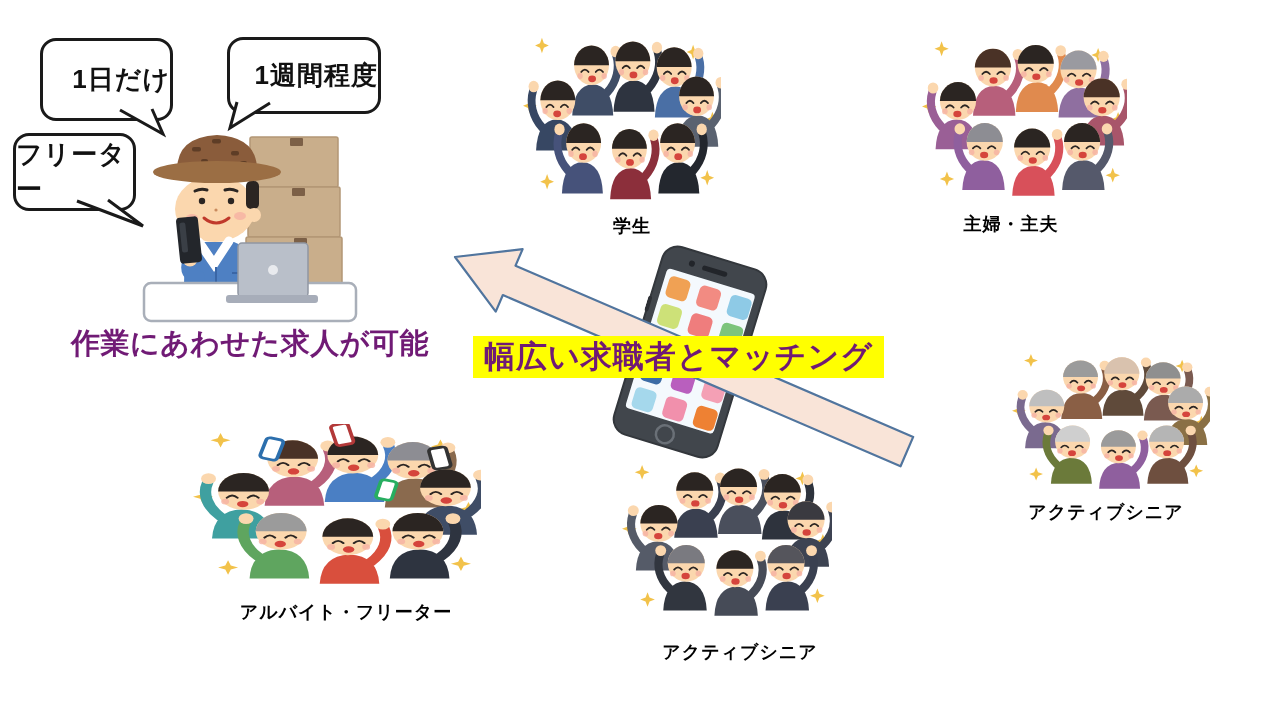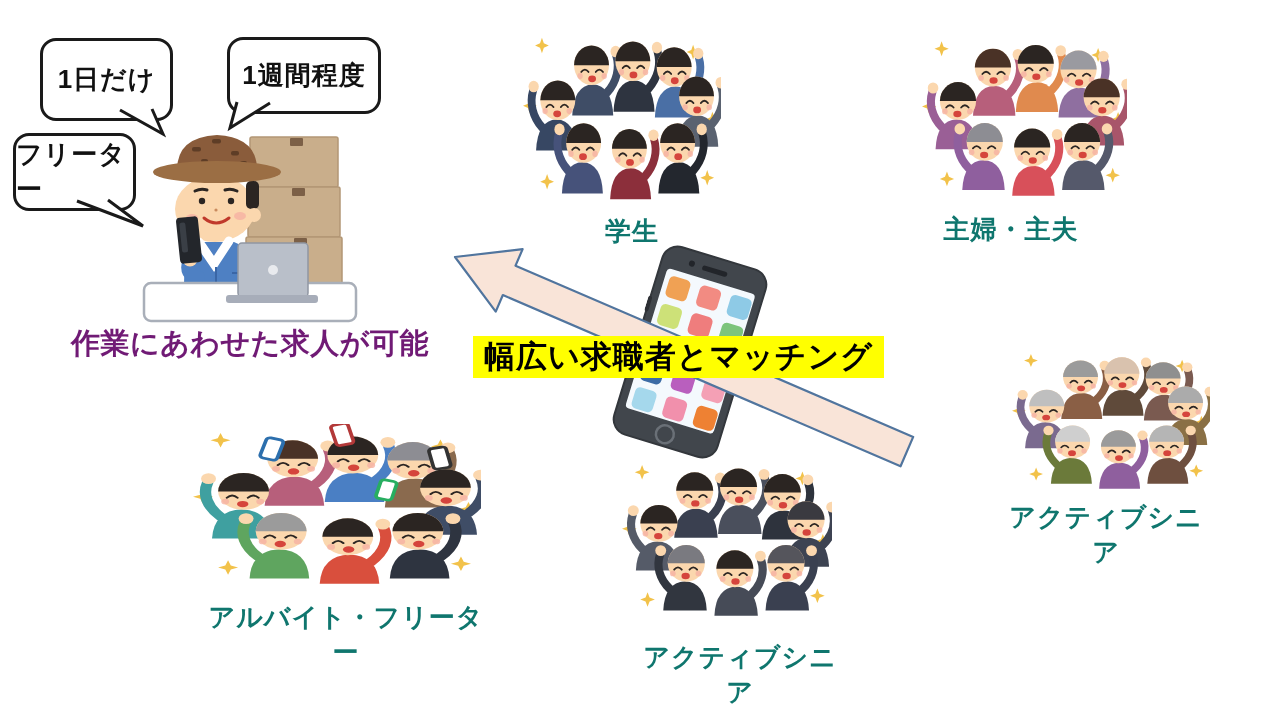--- a/index.html
+++ b/index.html
@@ -5,41 +5,41 @@
   html,body{margin:0;padding:0;}
   body{
     width:1280px;height:720px;position:relative;overflow:hidden;
     background:#ffffff;
     font-family:"Liberation Sans", sans-serif;
   }
   .abs{position:absolute;}
   
   .bubble{
     position:absolute;background:#fff;border:3px solid #1a1a1a;border-radius:16px;
-    display:flex;align-items:center;justify-content:center;
+    display:flex;align-items:center;justify-content:flex-end;
     font-weight:700;font-size:26px;color:#111;z-index:2;letter-spacing:1px;
   }
   .tail{position:absolute;z-index:3;}
   
   .caption{
     position:absolute;left:58px;top:324px;width:384px;text-align:center;
     font-weight:700;font-size:29px;letter-spacing:.5px;z-index:2;
   }
   
   .center-phone{left:634px;top:252px;transform:rotate(17deg);z-index:2;}
   .big-arrow{left:450px;top:212px;transform-origin:5px 45px;transform:rotate(23.3deg);z-index:3;}
   .banner{
     position:absolute;left:473px;top:336px;width:411px;height:42px;z-index:4;
     display:flex;align-items:center;justify-content:center;
-    font-weight:700;font-size:31px;letter-spacing:1px;color:#000000;
+    font-weight:700;font-size:31px;letter-spacing:1px;color:#701a75;
   }
   
   .crowd{position:absolute;z-index:1;}
   .group-label{
-    position:absolute;text-align:center;font-weight:700;font-size:26px;color:#0f766e;
+    position:absolute;text-align:center;font-weight:700;font-size:18px;color:#000000;
     letter-spacing:1px;z-index:2;
   }
 </style>
 </head>
 <body>
 
 <svg width="0" height="0" style="position:absolute" aria-hidden="true">
   <defs>
     <path id="sparkle" d="M8 0 L10.2 5.8 L16 8 L10.2 10.2 L8 16 L5.8 10.2 L0 8 L5.8 5.8 Z"></path>
     <g id="cheer">

